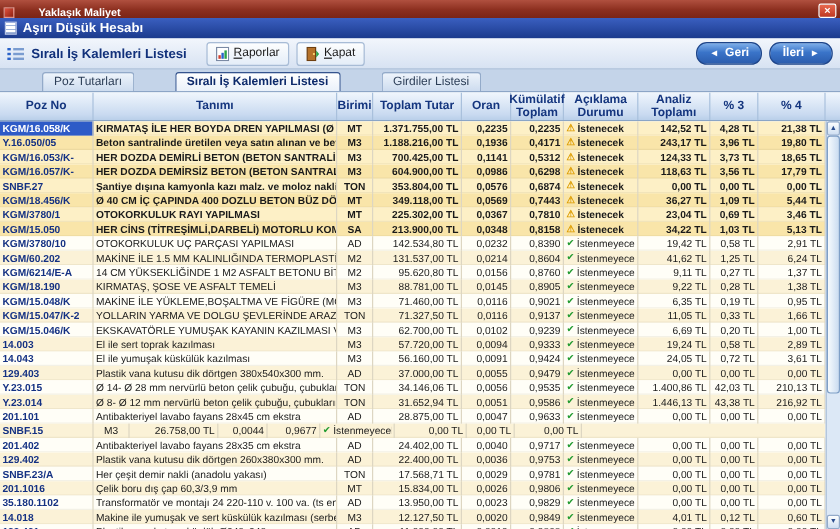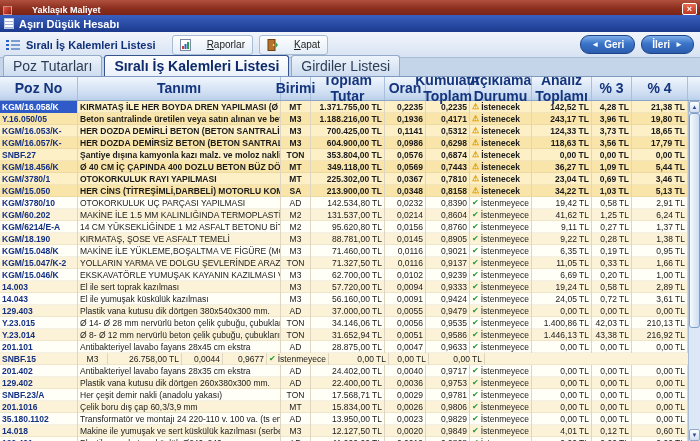--- a/index.html
+++ b/index.html
@@ -19,41 +19,41 @@
   .appbar { height:17px; flex:none; display:flex; align-items:center; gap:5px; padding:0 4px;
     background:linear-gradient(180deg,#3a5fc0,#1b3a8c); color:#fff; font-size:11px; font-weight:bold; }
   .appbar-icon { width:10px; height:11px; flex:none; border:1px solid #b9c6e6;
     background:repeating-linear-gradient(180deg,#ffffff 0 2px,#9fb4da 2px 3px); }
 
   
   .toolbar { height:26px; flex:none; display:flex; align-items:center; gap:6px; padding:0 6px;
     background:linear-gradient(#f2f6fc,#d7e2f2); border-bottom:1px solid #aabdd6; }
   .list-icon svg, .report-icon svg, .door-icon svg { display:block; }
   .section-title { font-size:11px; font-weight:bold; color:#11307a; margin-right:10px; white-space:nowrap; }
-  .tool-btn { display:flex; align-items:center; gap:16px; height:20px; padding:0 7px; font-size:10px; font-family:inherit;
+  .tool-btn { display:flex; align-items:center; gap:4px; height:20px; padding:0 7px; font-size:10px; font-family:inherit;
     color:#1c1c1c; background:linear-gradient(#fdfefe,#e4edf8); border:1px solid #a8bcd6; border-radius:3px; cursor:pointer;text-align:center; }
   .tool-btn .lbl { display:inline-block; }
   .tool-btn .lbl::first-letter { text-decoration:underline; }
   .spacer { flex:1; }
   .nav-btn { display:flex; align-items:center; gap:5px; height:19px; padding:0 10px; font-size:10px; font-weight:bold;
     font-family:inherit; color:#fff; background:linear-gradient(#7fb0ea,#3a74c9 45%,#2b5cad); border:1px solid #1d4489;
     border-radius:9px; cursor:pointer; }
   .nav-arrow { font-size:8px; line-height:1; }
 
   
   .tabsrow { height:19px; flex:none; display:flex; align-items:flex-end; gap:2px; padding:0 3px;
     background:#c4d4e9; border-bottom:1px solid #7e99bd; }
-  .tab { font-size:14px; padding:2px 9px; border:1px solid #93aac9; border-bottom:none; border-radius:3px 3px 0 0;
-    background:linear-gradient(#eef4fb,#cddcef); color:#2c3e57; cursor:pointer; white-space:nowrap; }
+  .tab { font-size:10px; padding:2px 9px; border:1px solid #93aac9; border-bottom:none; border-radius:3px 3px 0 0;
+    background:linear-gradient(#eef4fb,#cddcef); color:#2c3e57; cursor:pointer; white-space:nowrap;margin-left:32px; }
   .tab.active { background:linear-gradient(#ffffff,#eaf1fa); border-color:#35548e; color:#0d2a6b; font-weight:bold; }
 
   
   .grid { position:relative; flex:1; background:#fff; overflow:hidden; }
   .thead { display:flex; height:24px; width:700px; background:linear-gradient(#f0f6fd,#c9daf0 80%,#b9cfe9);
-    border-bottom:1px solid #8aa5c6; font-size:14px; font-weight:bold; color:#14357e; }
+    border-bottom:1px solid #8aa5c6; font-size:10px; font-weight:bold; color:#14357e; }
   .th { flex:none; display:flex; align-items:center; justify-content:center; text-align:center; line-height:1.1;
     padding:1px 2px; border-right:1px solid #a9c0dc; cursor:pointer; }
   .tbody { width:688px; height:calc(100% - 24px); overflow:hidden; }
   .row { display:flex; height:12px; width:688px; box-shadow:inset 0 -1px rgba(140,125,90,0.10); cursor:default; }
   .row.req { background:#fdf0c6; font-weight:bold; }
   .row.req.odd { background:#f9e5a9; }
   .row.noreq.even { background:#fffef7; }
   .row.noreq.odd { background:#fbf2d7; }
   .cell { flex:none; display:flex; align-items:center; padding:0 2px; font-size:8.5px; color:#1a1a1a;
     border-right:1px solid #ddd6c2; overflow:hidden; white-space:nowrap; }

